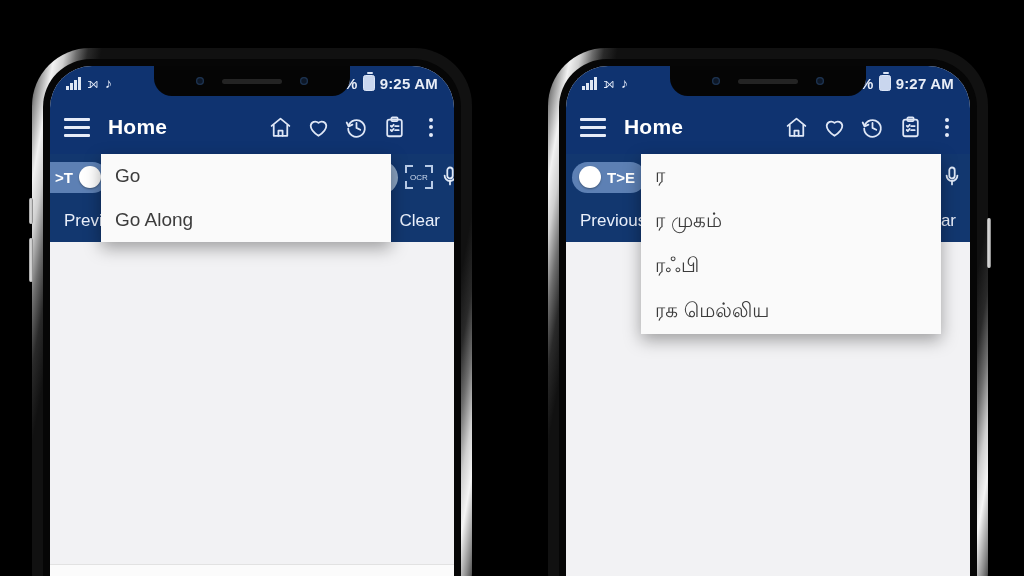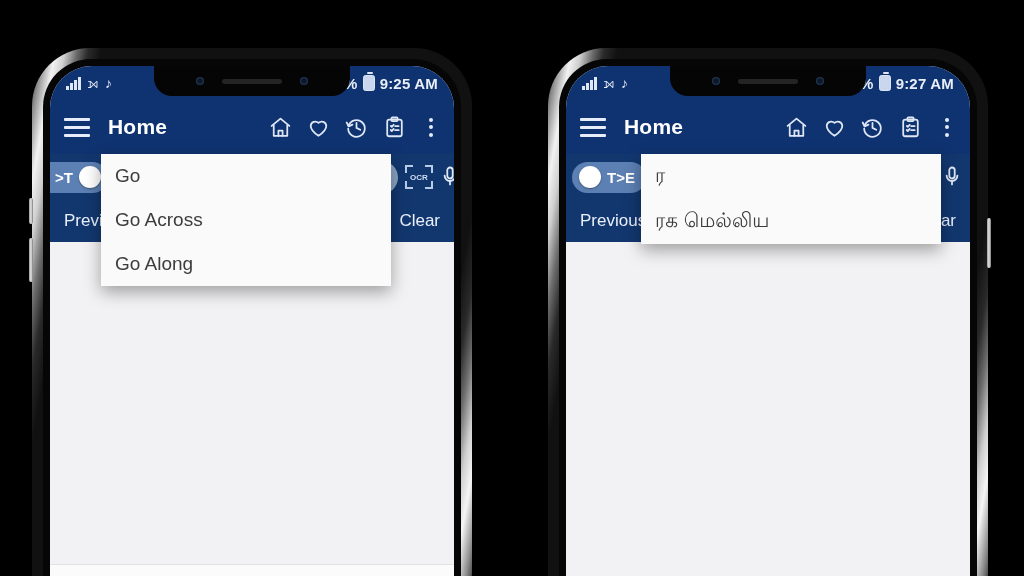--- a/index.html
+++ b/index.html
@@ -210,21 +210,21 @@
   }
   .ocr span {
     position: absolute; width: 8px; height: 8px; border: 2px solid #b9cbe6;
   }
   .ocr span:nth-child(1) { top:0; left:0; border-right:0; border-bottom:0; }
   .ocr span:nth-child(2) { top:0; right:0; border-left:0; border-bottom:0; }
   .ocr span:nth-child(3) { bottom:0; left:0; border-right:0; border-top:0; }
   .ocr span:nth-child(4) { bottom:0; right:0; border-left:0; border-top:0; }
   .ocr b {
     position: absolute; inset: 0; display: flex; align-items: center;
-    justify-content: center; font-size: 8px; color: #cfdcef; font-weight: 700; text-align: right;
+    justify-content: center; font-size: 8px; color: #cfdcef; font-weight: 400; text-align: right;
   }
   .mic { width: 20px; height: 25px; flex: 0 0 auto; }
   .mic path, .mic line { stroke: #e0e9f7; fill: none; stroke-width: 1.8; stroke-linecap: round; }
 
   
   .navbar2 {
     height: 42px;
     background: #12376f;
     display: flex;
     align-items: center;
@@ -393,21 +393,20 @@
           <div class="navbar2">
             <span>Previous</span>
             <span>Clear</span>
           </div>
 
           <div class="body"></div>
         </div>
 
         <div class="dropdown left-dd">
           <div class="dd-item">Go</div>
-          <div class="dd-item">Go Across</div>
           <div class="dd-item">Go Along</div>
         </div>
 
         <div class="kbstrip">
           <div class="kb-plus">+</div>
           <div class="kb-sug">good</div>
           <div class="kb-sug bold">go</div>
           <div class="kb-sug">go to</div>
         </div>
 
@@ -503,20 +502,22 @@
           <div class="navbar2">
             <span>Previous</span>
             <span>Clear</span>
           </div>
 
           <div class="body"></div>
         </div>
 
         <div class="dropdown right-dd">
           <div class="dd-item tamil">ர</div>
+          <div class="dd-item tamil">ர முகம்</div>
+          <div class="dd-item tamil">ரஃபி</div>
           <div class="dd-item tamil">ரக மெல்லிய</div>
         </div>
 
       </div>
     </div>
   </div>
 
 </div>
 
 </body></html>

